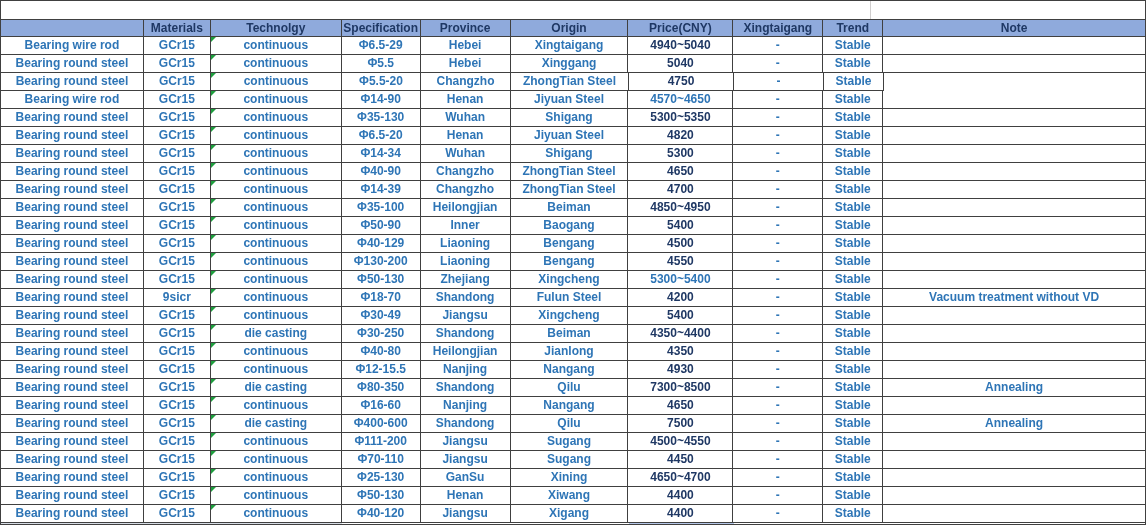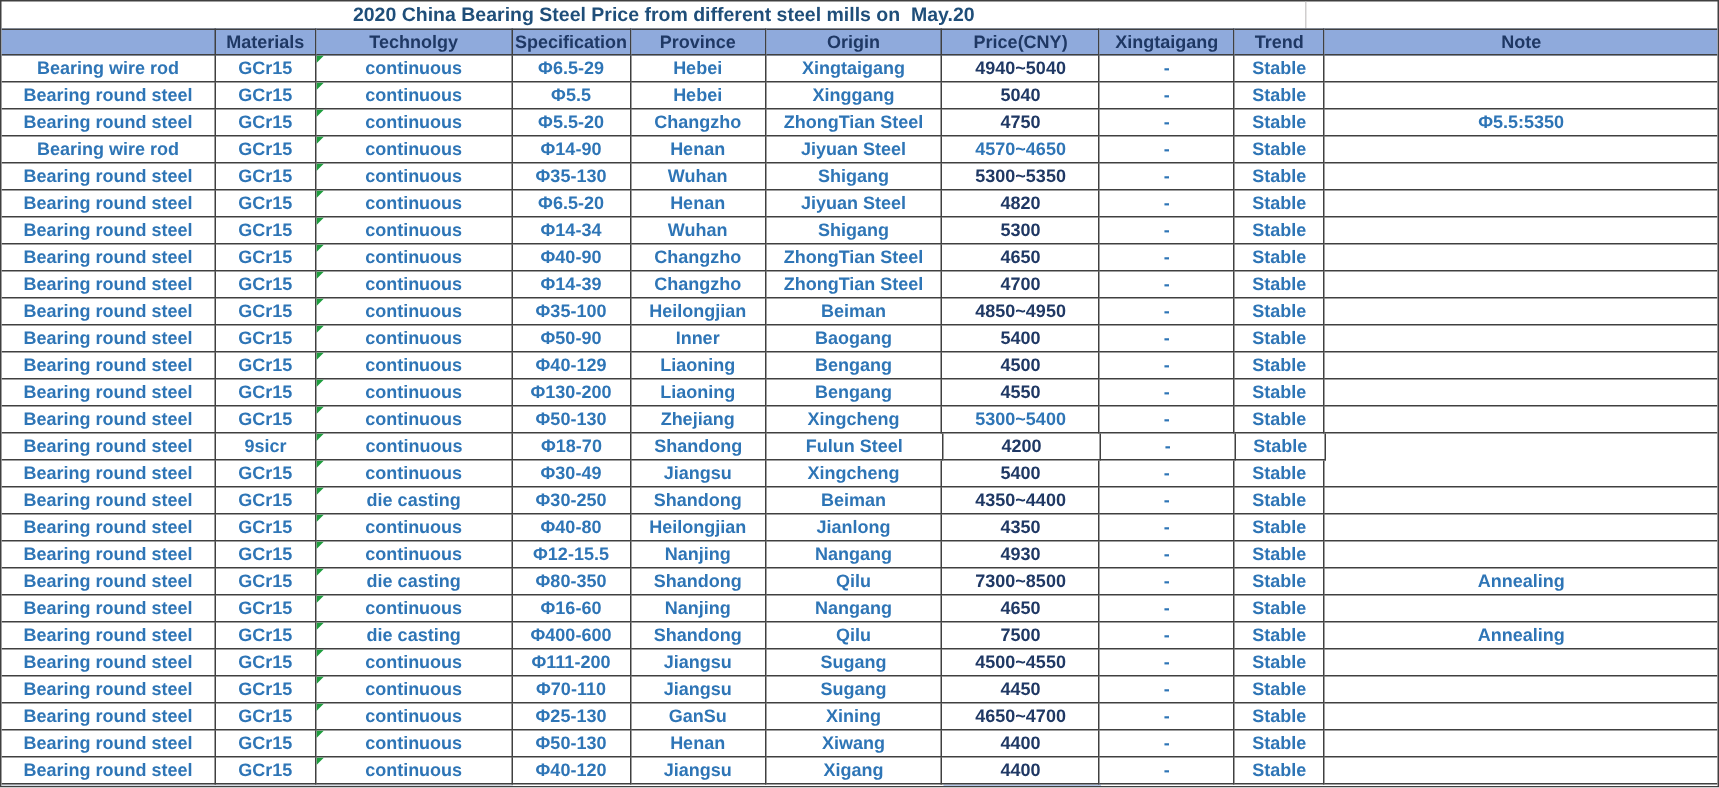--- a/index.html
+++ b/index.html
@@ -63,21 +63,20 @@
   .s0{width:341px;background:var(--stripGrey,#D6DCE4);}
   .s1{width:287px;background:#ffffff;}
   .s2{width:105px;background:var(--stripBlue,#B4C6E7);}
   .s3{flex:1;background:#ffffff;}
 </style>
 </head>
 <body>
 
 <div class="sheet">
   <div class="title-row">
-    <div class="title-cell">2020 China Bearing Steel Price from different steel mills on  May.20</div>
     <div class="title-gridline"></div>
   </div>
   <div class="header-row" id="header-row">
       <div class="cell c0"></div>
       <div class="cell c1">Materials</div>
       <div class="cell c2">Technolgy</div>
       <div class="cell c3">Specification</div>
       <div class="cell c4">Province</div>
       <div class="cell c5">Origin</div>
       <div class="cell c6">Price(CNY)</div>
@@ -113,21 +112,20 @@
       <div class="row">
         <div class="cell c0">Bearing round steel</div>
         <div class="cell c1">GCr15</div>
         <div class="cell c2"><span class="flag"></span>continuous</div>
         <div class="cell c3">Φ5.5-20</div>
         <div class="cell c4">Changzho</div>
         <div class="cell c5">ZhongTian Steel</div>
         <div class="cell c6">4750</div>
         <div class="cell c7">-</div>
         <div class="cell c8">Stable</div>
-        <div class="cell c9">Φ5.5:5350</div>
       </div>
       <div class="row">
         <div class="cell c0">Bearing wire rod</div>
         <div class="cell c1">GCr15</div>
         <div class="cell c2"><span class="flag"></span>continuous</div>
         <div class="cell c3">Φ14-90</div>
         <div class="cell c4">Henan</div>
         <div class="cell c5">Jiyuan Steel</div>
         <div class="cell c6 hi">4570~4650</div>
         <div class="cell c7">-</div>
@@ -257,20 +255,21 @@
       <div class="row">
         <div class="cell c0">Bearing round steel</div>
         <div class="cell c1">9sicr</div>
         <div class="cell c2"><span class="flag"></span>continuous</div>
         <div class="cell c3">Φ18-70</div>
         <div class="cell c4">Shandong</div>
         <div class="cell c5">Fulun Steel</div>
         <div class="cell c6">4200</div>
         <div class="cell c7">-</div>
         <div class="cell c8">Stable</div>
+        <div class="cell c9">Vacuum treatment without VD</div>
       </div>
       <div class="row">
         <div class="cell c0">Bearing round steel</div>
         <div class="cell c1">GCr15</div>
         <div class="cell c2"><span class="flag"></span>continuous</div>
         <div class="cell c3">Φ30-49</div>
         <div class="cell c4">Jiangsu</div>
         <div class="cell c5">Xingcheng</div>
         <div class="cell c6">5400</div>
         <div class="cell c7">-</div>

